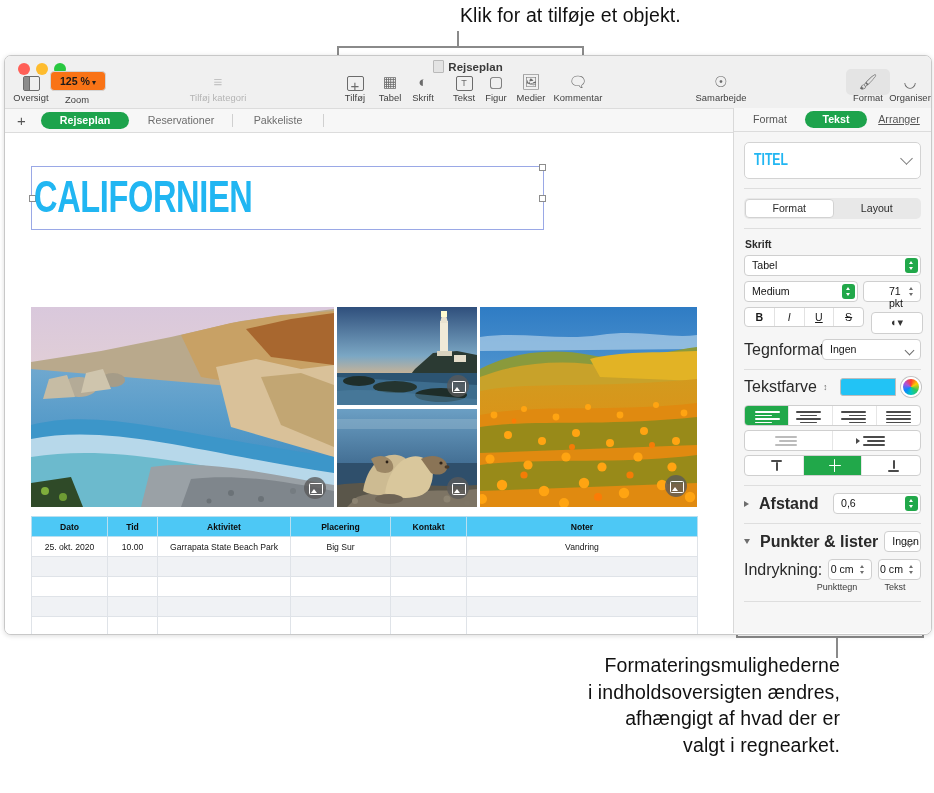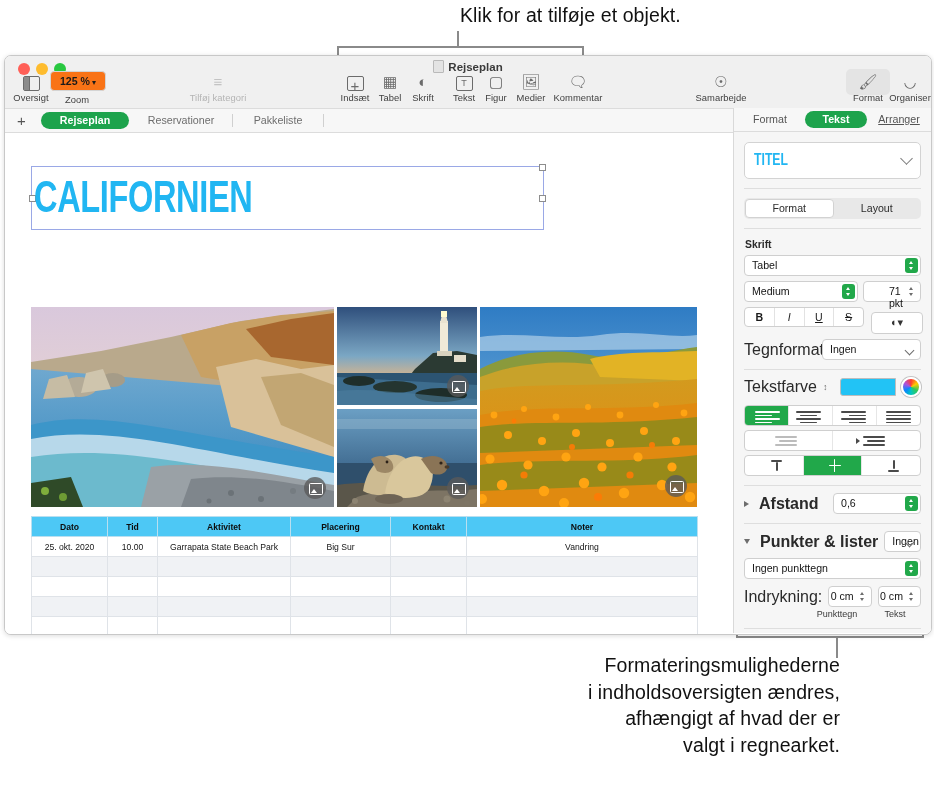--- a/index.html
+++ b/index.html
@@ -203,21 +203,21 @@
       <div class="tb-lbl">Zoom</div>
     </div>
 
     <div class="tb-item" style="left:183px;width:60px;">
       <div class="tb-ico dim">≡</div>
       <div class="tb-lbl dim">Tilføj kategori</div>
     </div>
 
     <div class="tb-item" style="left:324px;">
       <div class="tb-ico"><span class="tb-box">+</span></div>
-      <div class="tb-lbl">Indsæt</div>
+      <div class="tb-lbl">Tilføj</div>
     </div>
     <div class="tb-item" style="left:359px;">
       <div class="tb-ico">▦</div>
       <div class="tb-lbl">Tabel</div>
     </div>
     <div class="tb-item" style="left:392px;">
       <div class="tb-ico">◐</div>
       <div class="tb-lbl">Skrift</div>
     </div>
     <div class="tb-item" style="left:433px;">
@@ -636,24 +636,20 @@
 
     <div class="bigrow">
       <span class="tri down"></span>
       <div class="lbl-in" style="font-weight:bold;">Punkter &amp; lister</div>
       <div class="popup" style="flex:1;">
         <span class="v">Ingen</span>
         <span class="pchev"></span>
       </div>
     </div>
 
-    <div class="field" style="margin-top:6px;">
-      <span class="v">Ingen punkttegn</span>
-      <span class="stepper"></span>
-    </div>
 
     <div class="bigrow">
       <div class="lbl-in">Indrykning:</div>
       <div class="field" style="margin:0;width:52px;position:relative;">
         <span class="v" style="left:auto;right:17px;">0 cm</span>
         <span class="stepper plain"></span>
       </div>
       <div class="field" style="margin:0;width:52px;position:relative;">
         <span class="v" style="left:auto;right:17px;">0 cm</span>
         <span class="stepper plain"></span>

